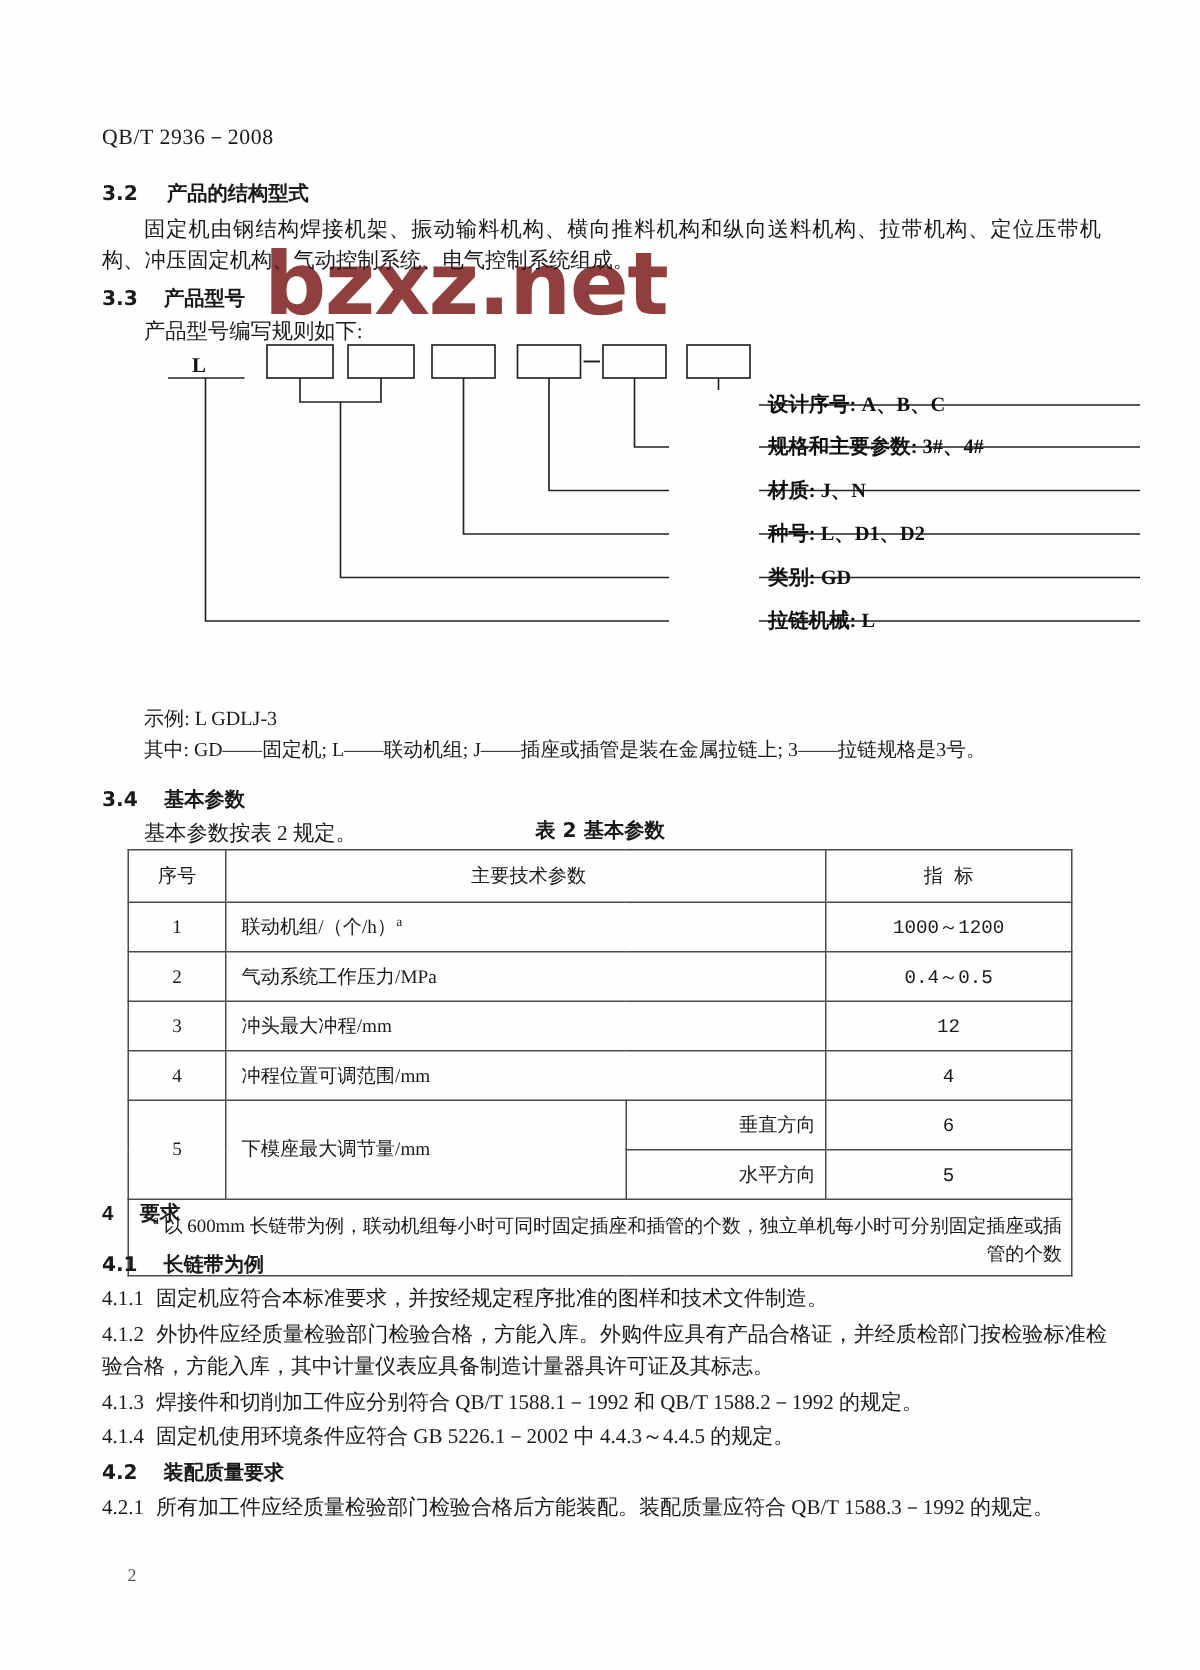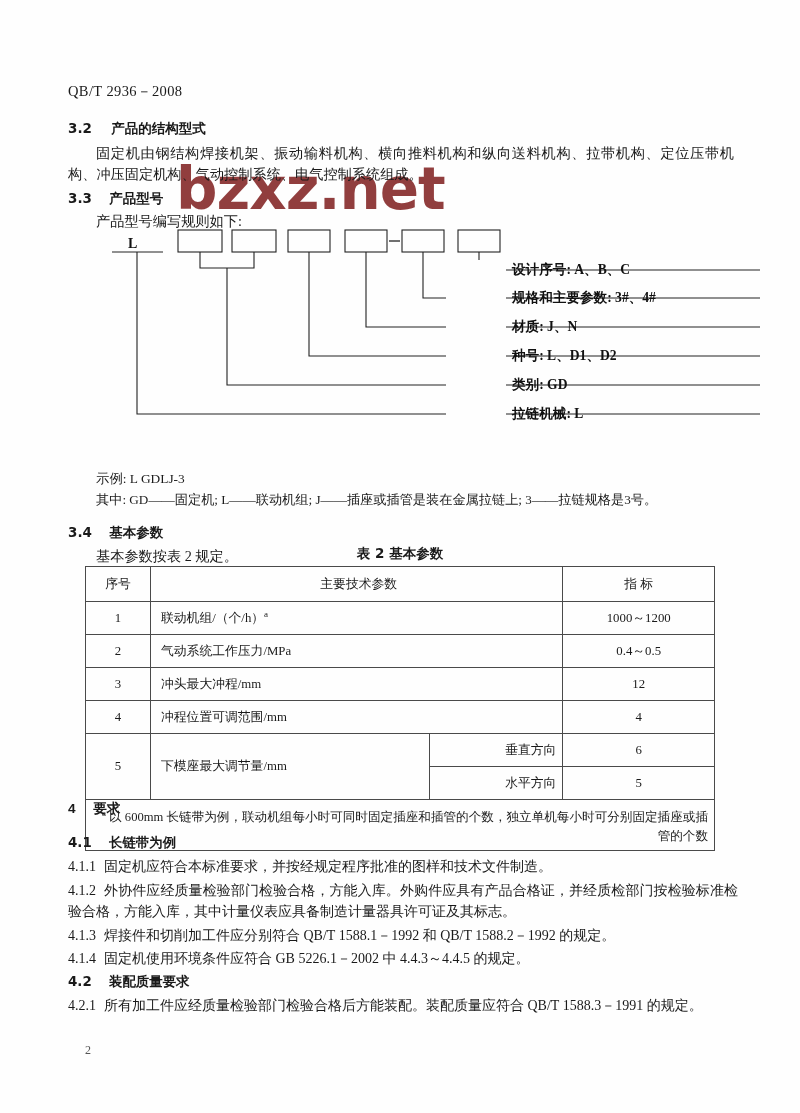--- a/index.html
+++ b/index.html
@@ -102,21 +102,21 @@
   }
   table.params td, table.params th {
     border: 1px solid #4a4a4a;
     padding: 4px 6px;
     font-weight: normal;
     font-family: "Liberation Serif", serif;
     text-align: right;
   }
   table.params .c-no { width: 52px; text-align: center; }
   table.params .c-param { text-align: left; padding-left: 10px; }
-  table.params .c-val { text-align: center; }
+  table.params .c-val { text-align: center; font-family: Liberation Mono, monospace; }
   table.params thead td { text-align: center; height: 26px; }
   table.params tbody td { height: 24px; }
   .sub-dir { width: 120px; text-align: left; padding-left: 10px; }
   .foot-cell {
     text-align: left;
     line-height: 19px;
     padding: 4px 8px 5px 8px;
     font-size: 12.6px;
   }
   .sup { font-size: 9px; vertical-align: super; }
@@ -298,19 +298,19 @@
       <p><span class="num">4.1.1</span><span>固定机应符合本标准要求，并按经规定程序批准的图样和技术文件制造。</span></p>
       <p><span class="num">4.1.2</span><span>外协件应经质量检验部门检验合格，方能入库。外购件应具有产品合格证，并经质检部门按检验标准检验合格，方能入库，其中计量仪表应具备制造计量器具许可证及其标志。</span></p>
       <p><span class="num">4.1.3</span><span>焊接件和切削加工件应分别符合 QB/T 1588.1－1992 和 QB/T 1588.2－1992 的规定。</span></p>
       <p><span class="num">4.1.4</span><span>固定机使用环境条件应符合 GB 5226.1－2002 中 4.4.3～4.4.5 的规定。</span></p>
 
       <div class="h2" style="margin-top:3px;">
         <span>4.2</span>
         <span style="display:inline-block;width:8px"></span>
         <span>装配质量要求</span>
       </div>
-      <p><span class="num">4.2.1</span><span>所有加工件应经质量检验部门检验合格后方能装配。装配质量应符合 QB/T  1588.3－1991 的规定。</span></p>
+      <p><span class="num">4.2.1</span><span>所有加工件应经质量检验部门检验合格后方能装配。装配质量应符合 QB/T  1588.3－1992 的规定。</span></p>
     </div>
 
     <div class="pg-no">2</div>
 
   </div>
 </div>
 
 </body></html>

